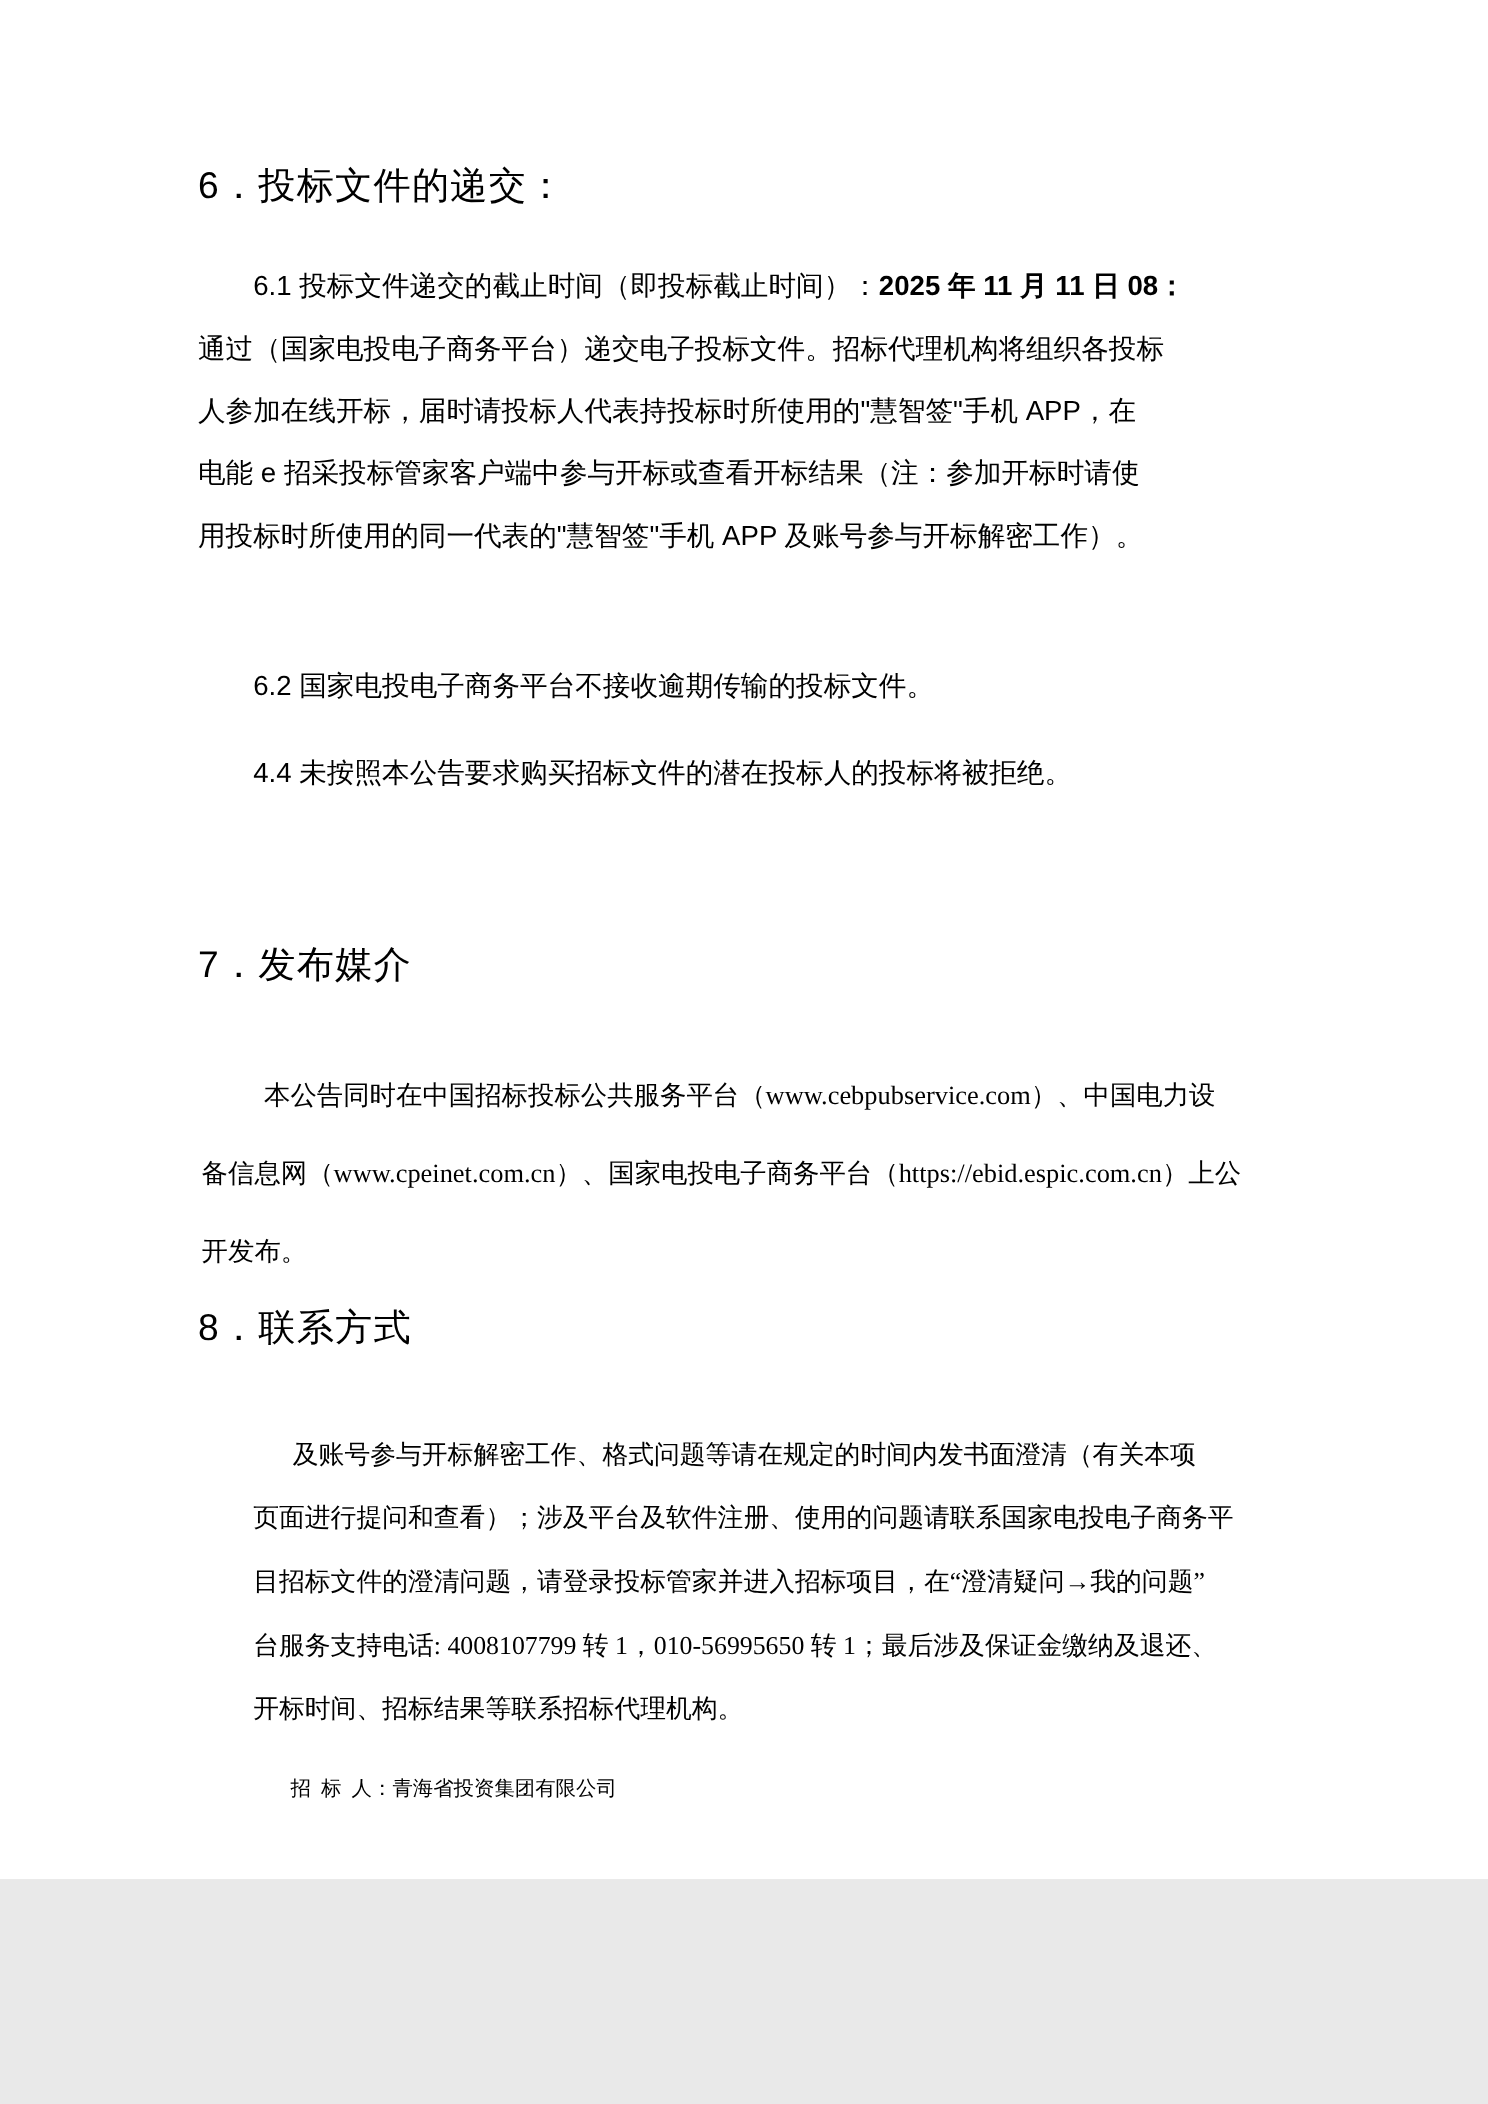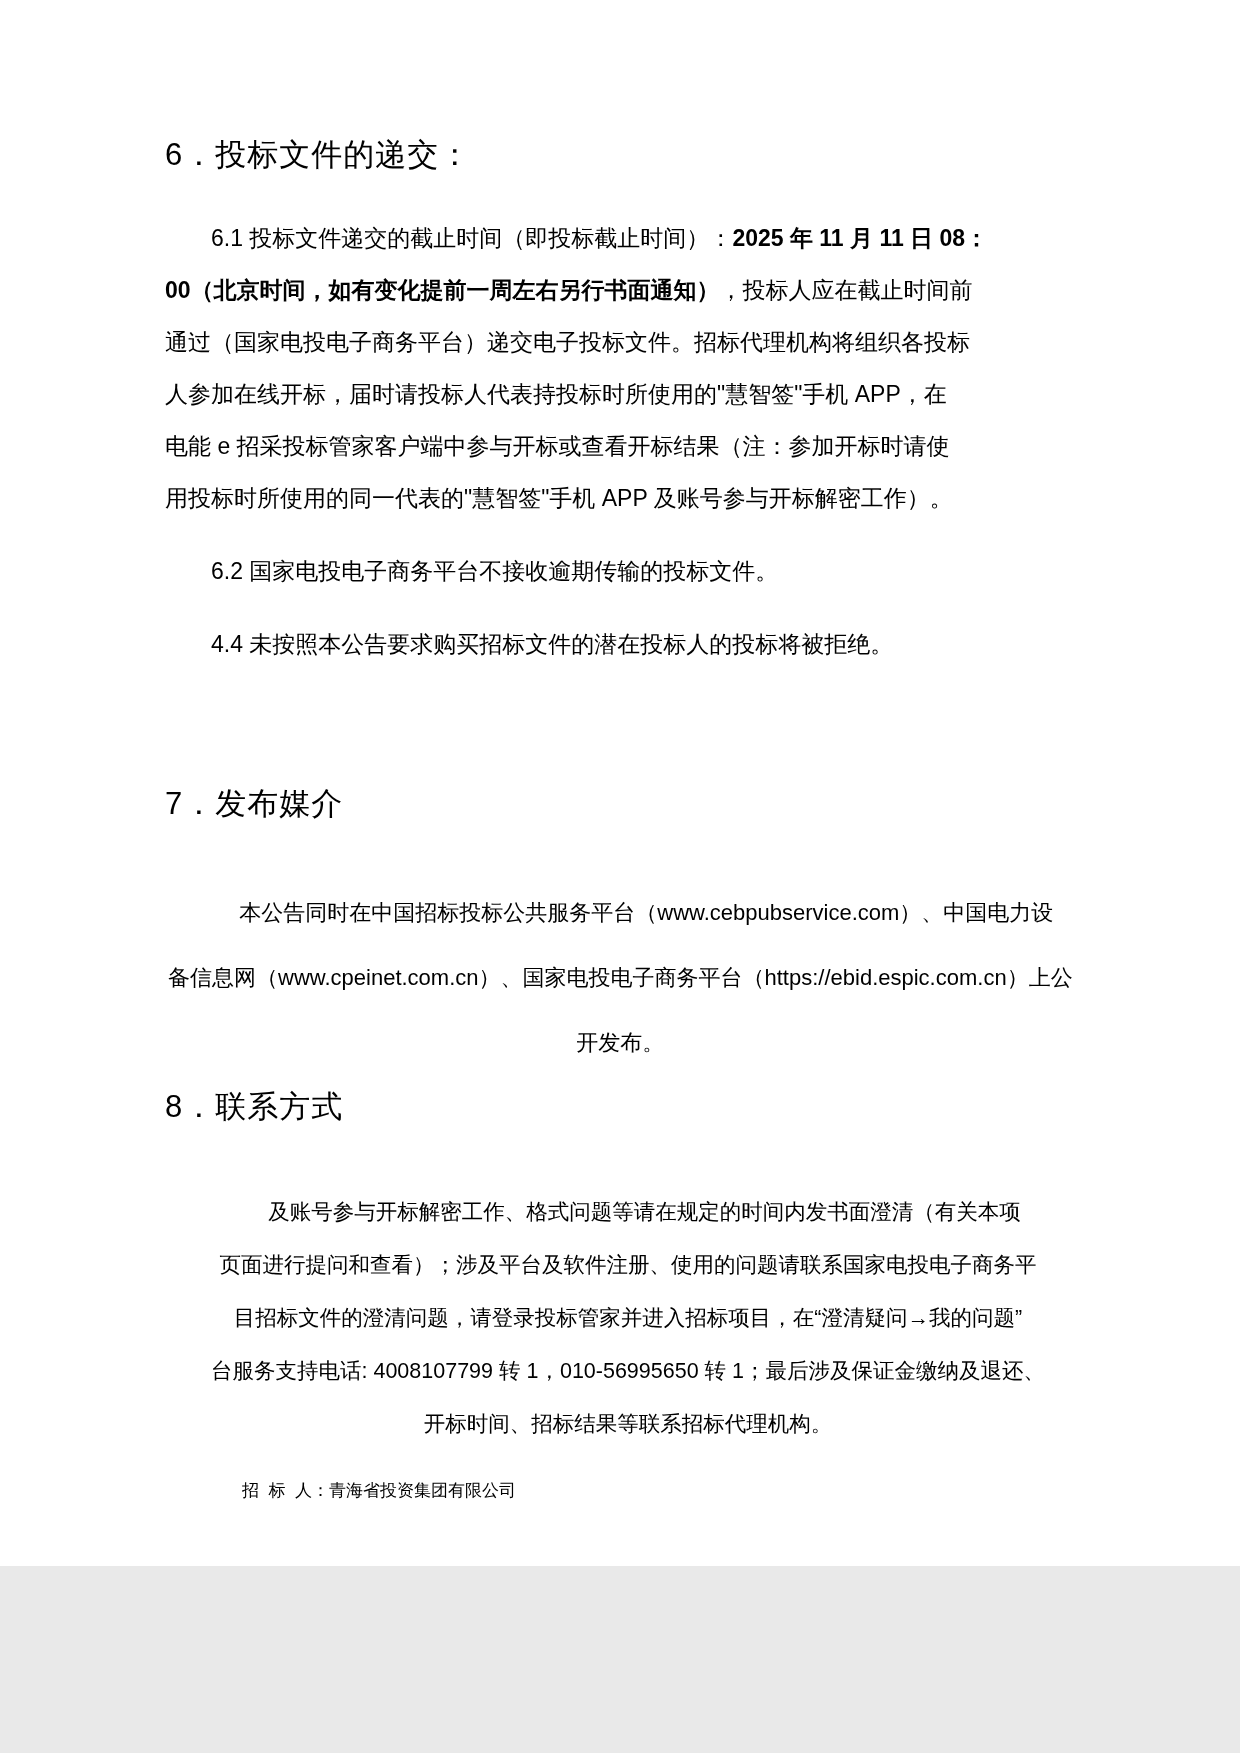--- a/index.html
+++ b/index.html
@@ -5,21 +5,21 @@
   html,body { margin:0; padding:0; background:#e9e9e9; }
   .page {
     position:relative;
     width:1240px; height:1566px;
     margin:0 auto;
     background:#ffffff;
     color:#000000;
     overflow:hidden;
   }
   .sans  { font-family:"Liberation Sans","DejaVu Sans",sans-serif; }
-  .serif { font-family:Liberation Sans, sans-serif;text-align:center; }
+  .serif { font-family:Liberation Serif, serif; }
 
   .abs { position:absolute; }
 
   .h-num {
     font-size:31px;
     font-weight:500;
     letter-spacing:1px;
     white-space:nowrap;
   }
 
@@ -45,21 +45,20 @@
 </style>
 </head>
 <body>
 
 <div class="page">
 
   <div class="abs sans h-num" style="top:134px; left:165px;">6．投标文件的递交：</div>
 
   <div class="abs sans body-sans rich" style="top:212px; left:165px; --fi:46px;">
       <div class="tline"><span>6.1 投标文件递交的截止时间（即投标截止时间）：</span><span class="bold">2025 年 11 月 11 日  08：</span></div>
-      <div class="tline"><span class="bold">00（北京时间，如有变化提前一周左右另行书面通知）</span><span>，投标人应在截止时间前</span></div>
       <div class="tline"><span>通过（国家电投电子商务平台）递交电子投标文件。招标代理机构将组织各投标</span></div>
       <div class="tline"><span>人参加在线开标，届时请投标人代表持投标时所使用的"慧智签"手机  APP，在</span></div>
       <div class="tline"><span>电能  e 招采投标管家客户端中参与开标或查看开标结果（注：参加开标时请使</span></div>
       <div class="tline"><span>用投标时所使用的同一代表的"慧智签"手机  APP 及账号参与开标解密工作）。</span></div>
     </div>
 
   <div class="abs sans body-sans single" style="top:545px; left:165px; text-indent:46px;">6.2 国家电投电子商务平台不接收逾期传输的投标文件。</div>
 
   <div class="abs sans body-sans single" style="top:618px; left:165px; text-indent:46px;">4.4 未按照本公告要求购买招标文件的潜在投标人的投标将被拒绝。</div>
 

